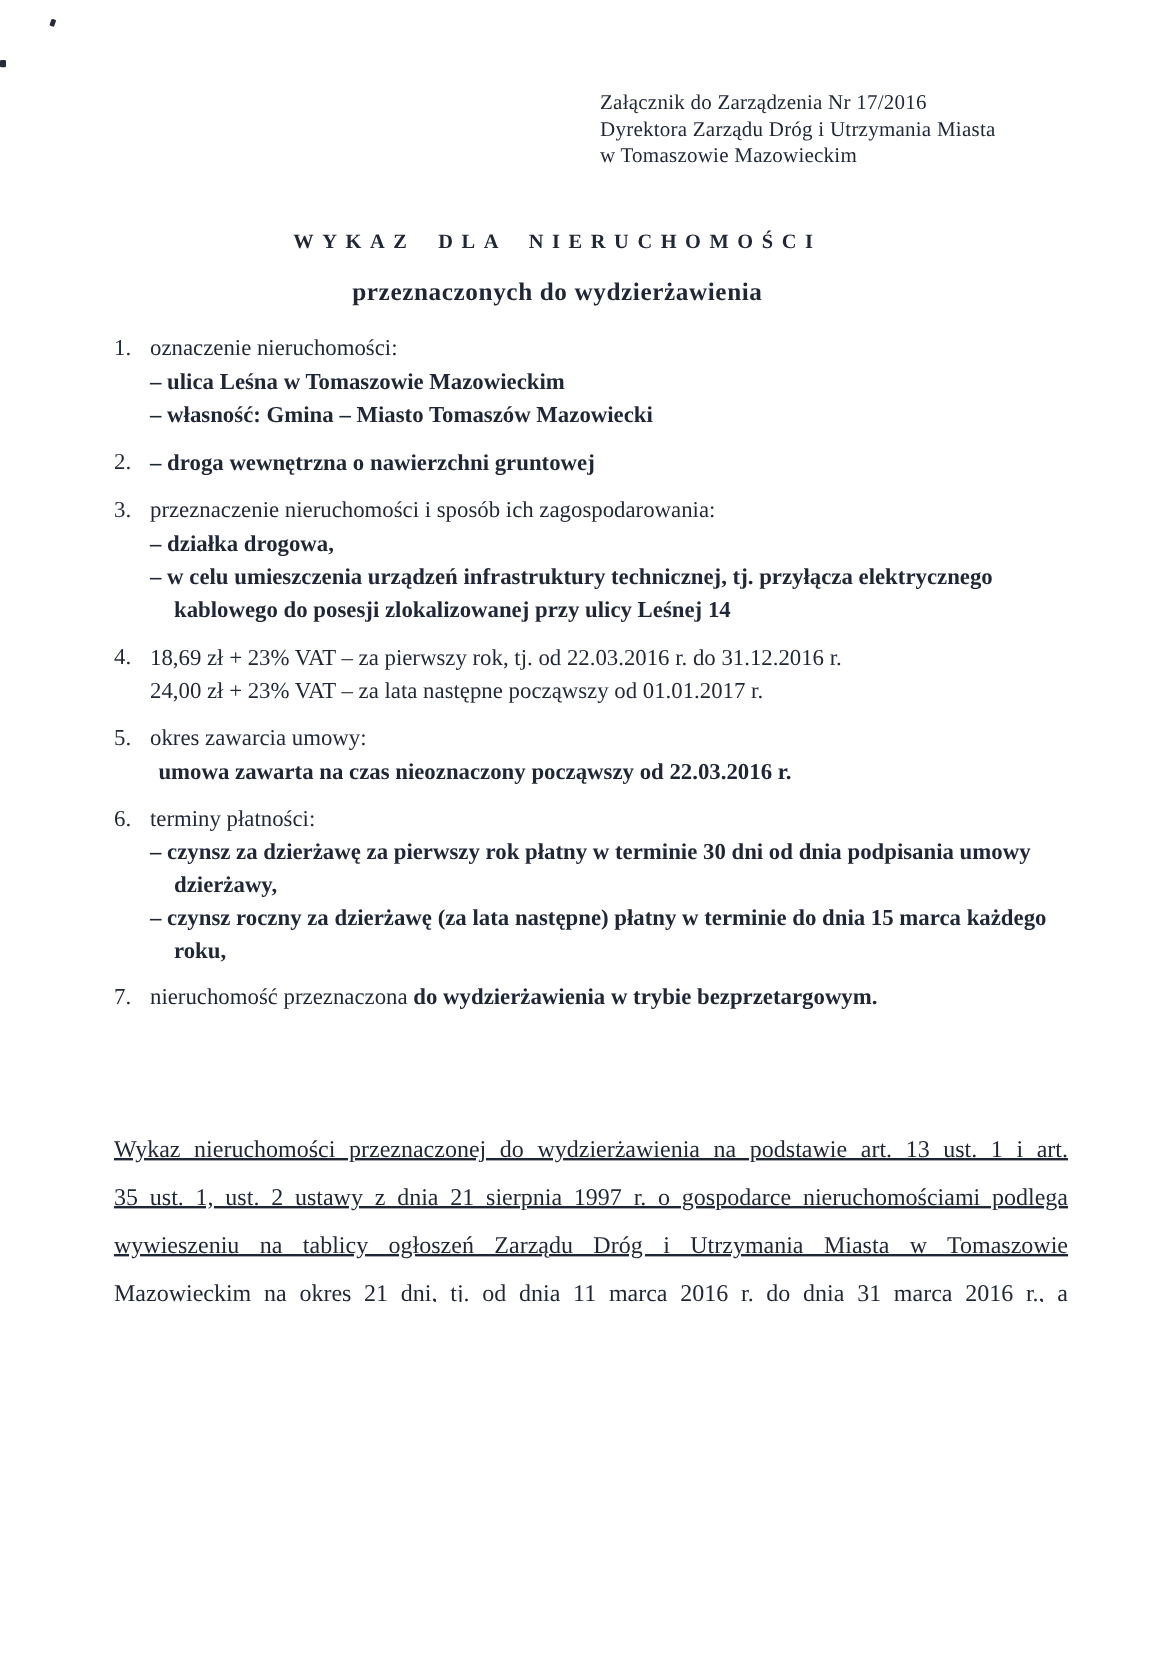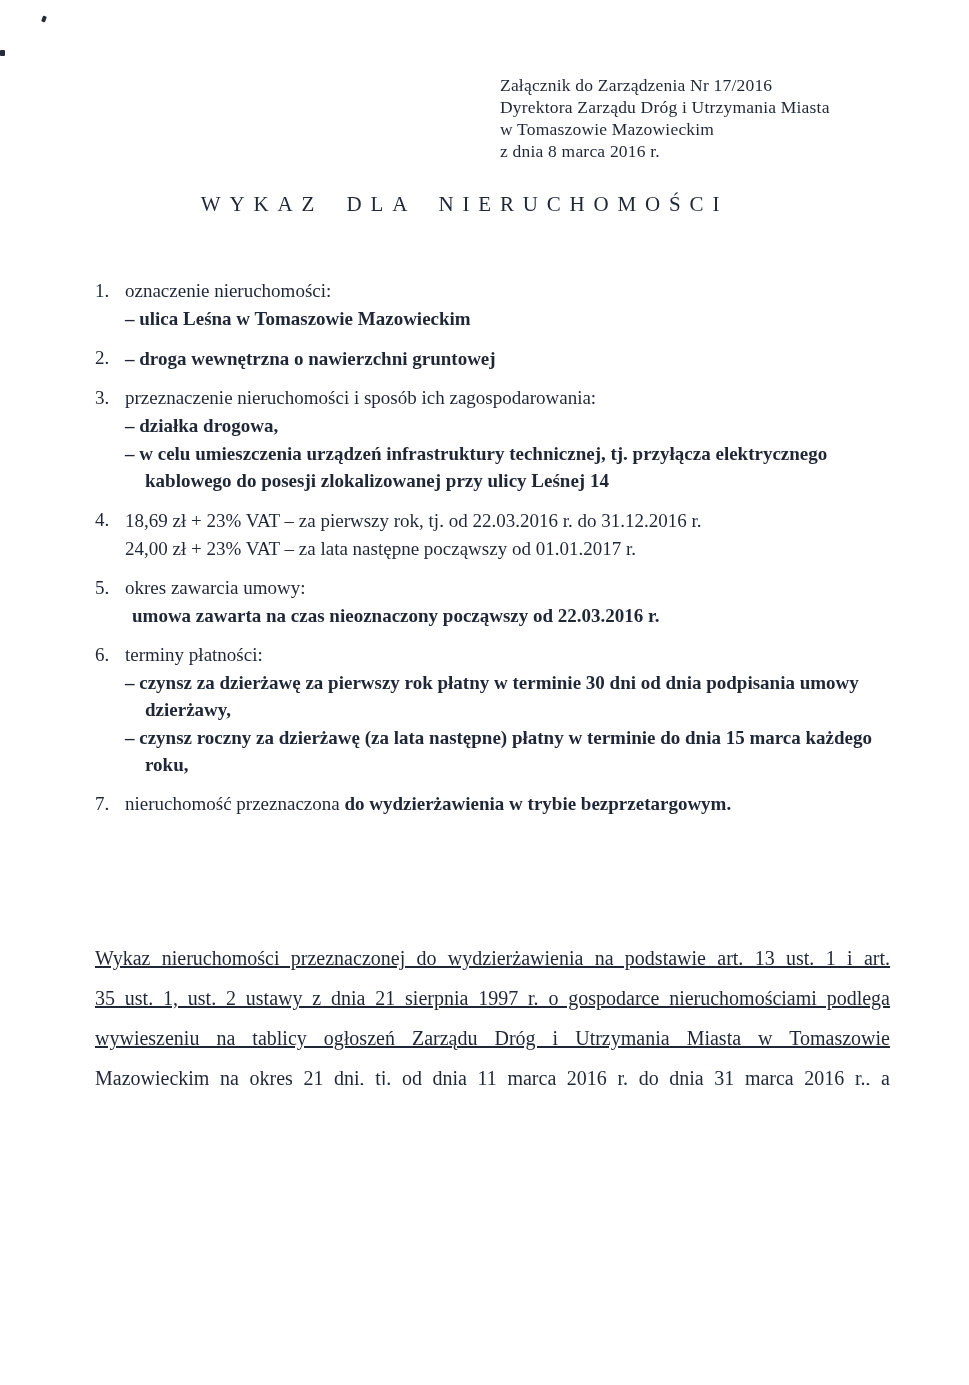--- a/index.html
+++ b/index.html
@@ -37,22 +37,22 @@
     letter-spacing: 0.2px;
   }
 
   
   .doc-title {
     position: absolute;
     left: 0;
     right: 40px;
     top: 192px;
     text-align: center;
-    font-size: 21px;
-    font-weight: normal;
+    font-size: 17px;
+    font-weight: bold;
     letter-spacing: 0.42em;
     word-spacing: 0.45em;
   }
   .doc-subtitle {
     position: absolute;
     left: 0;
     right: 40px;
     top: 231px;
     text-align: center;
     font-size: 21px;
@@ -151,32 +151,33 @@
 
 <div class="page">
 
   <div class="speck speck-1"></div>
   <div class="speck speck-2"></div>
 
   <div class="doc-header">
     <div>Załącznik do Zarządzenia Nr 17/2016</div>
     <div>Dyrektora Zarządu Dróg i Utrzymania Miasta</div>
     <div>w Tomaszowie Mazowieckim</div>
-    <div>z dnia 8 marca 2016 r.</div>
   </div>
 
   <div class="doc-title">WYKAZ DLA NIERUCHOMOŚCI</div>
+  <div class="doc-subtitle">przeznaczonych do wydzierżawienia</div>
 
   <div class="list">
 
     <div class="item">
       <div class="item-num">1.</div>
       <div class="item-body">
         <div class="item-heading">oznaczenie nieruchomości:</div>
         <div class="bullet">– ulica Leśna w Tomaszowie Mazowieckim</div>
+        <div class="bullet">– własność: Gmina – Miasto Tomaszów Mazowiecki</div>
       </div>
     </div>
 
     <div class="item">
       <div class="item-num">2.</div>
       <div class="item-body">
         <div class="bullet">– droga wewnętrzna o nawierzchni gruntowej</div>
       </div>
     </div>
 

